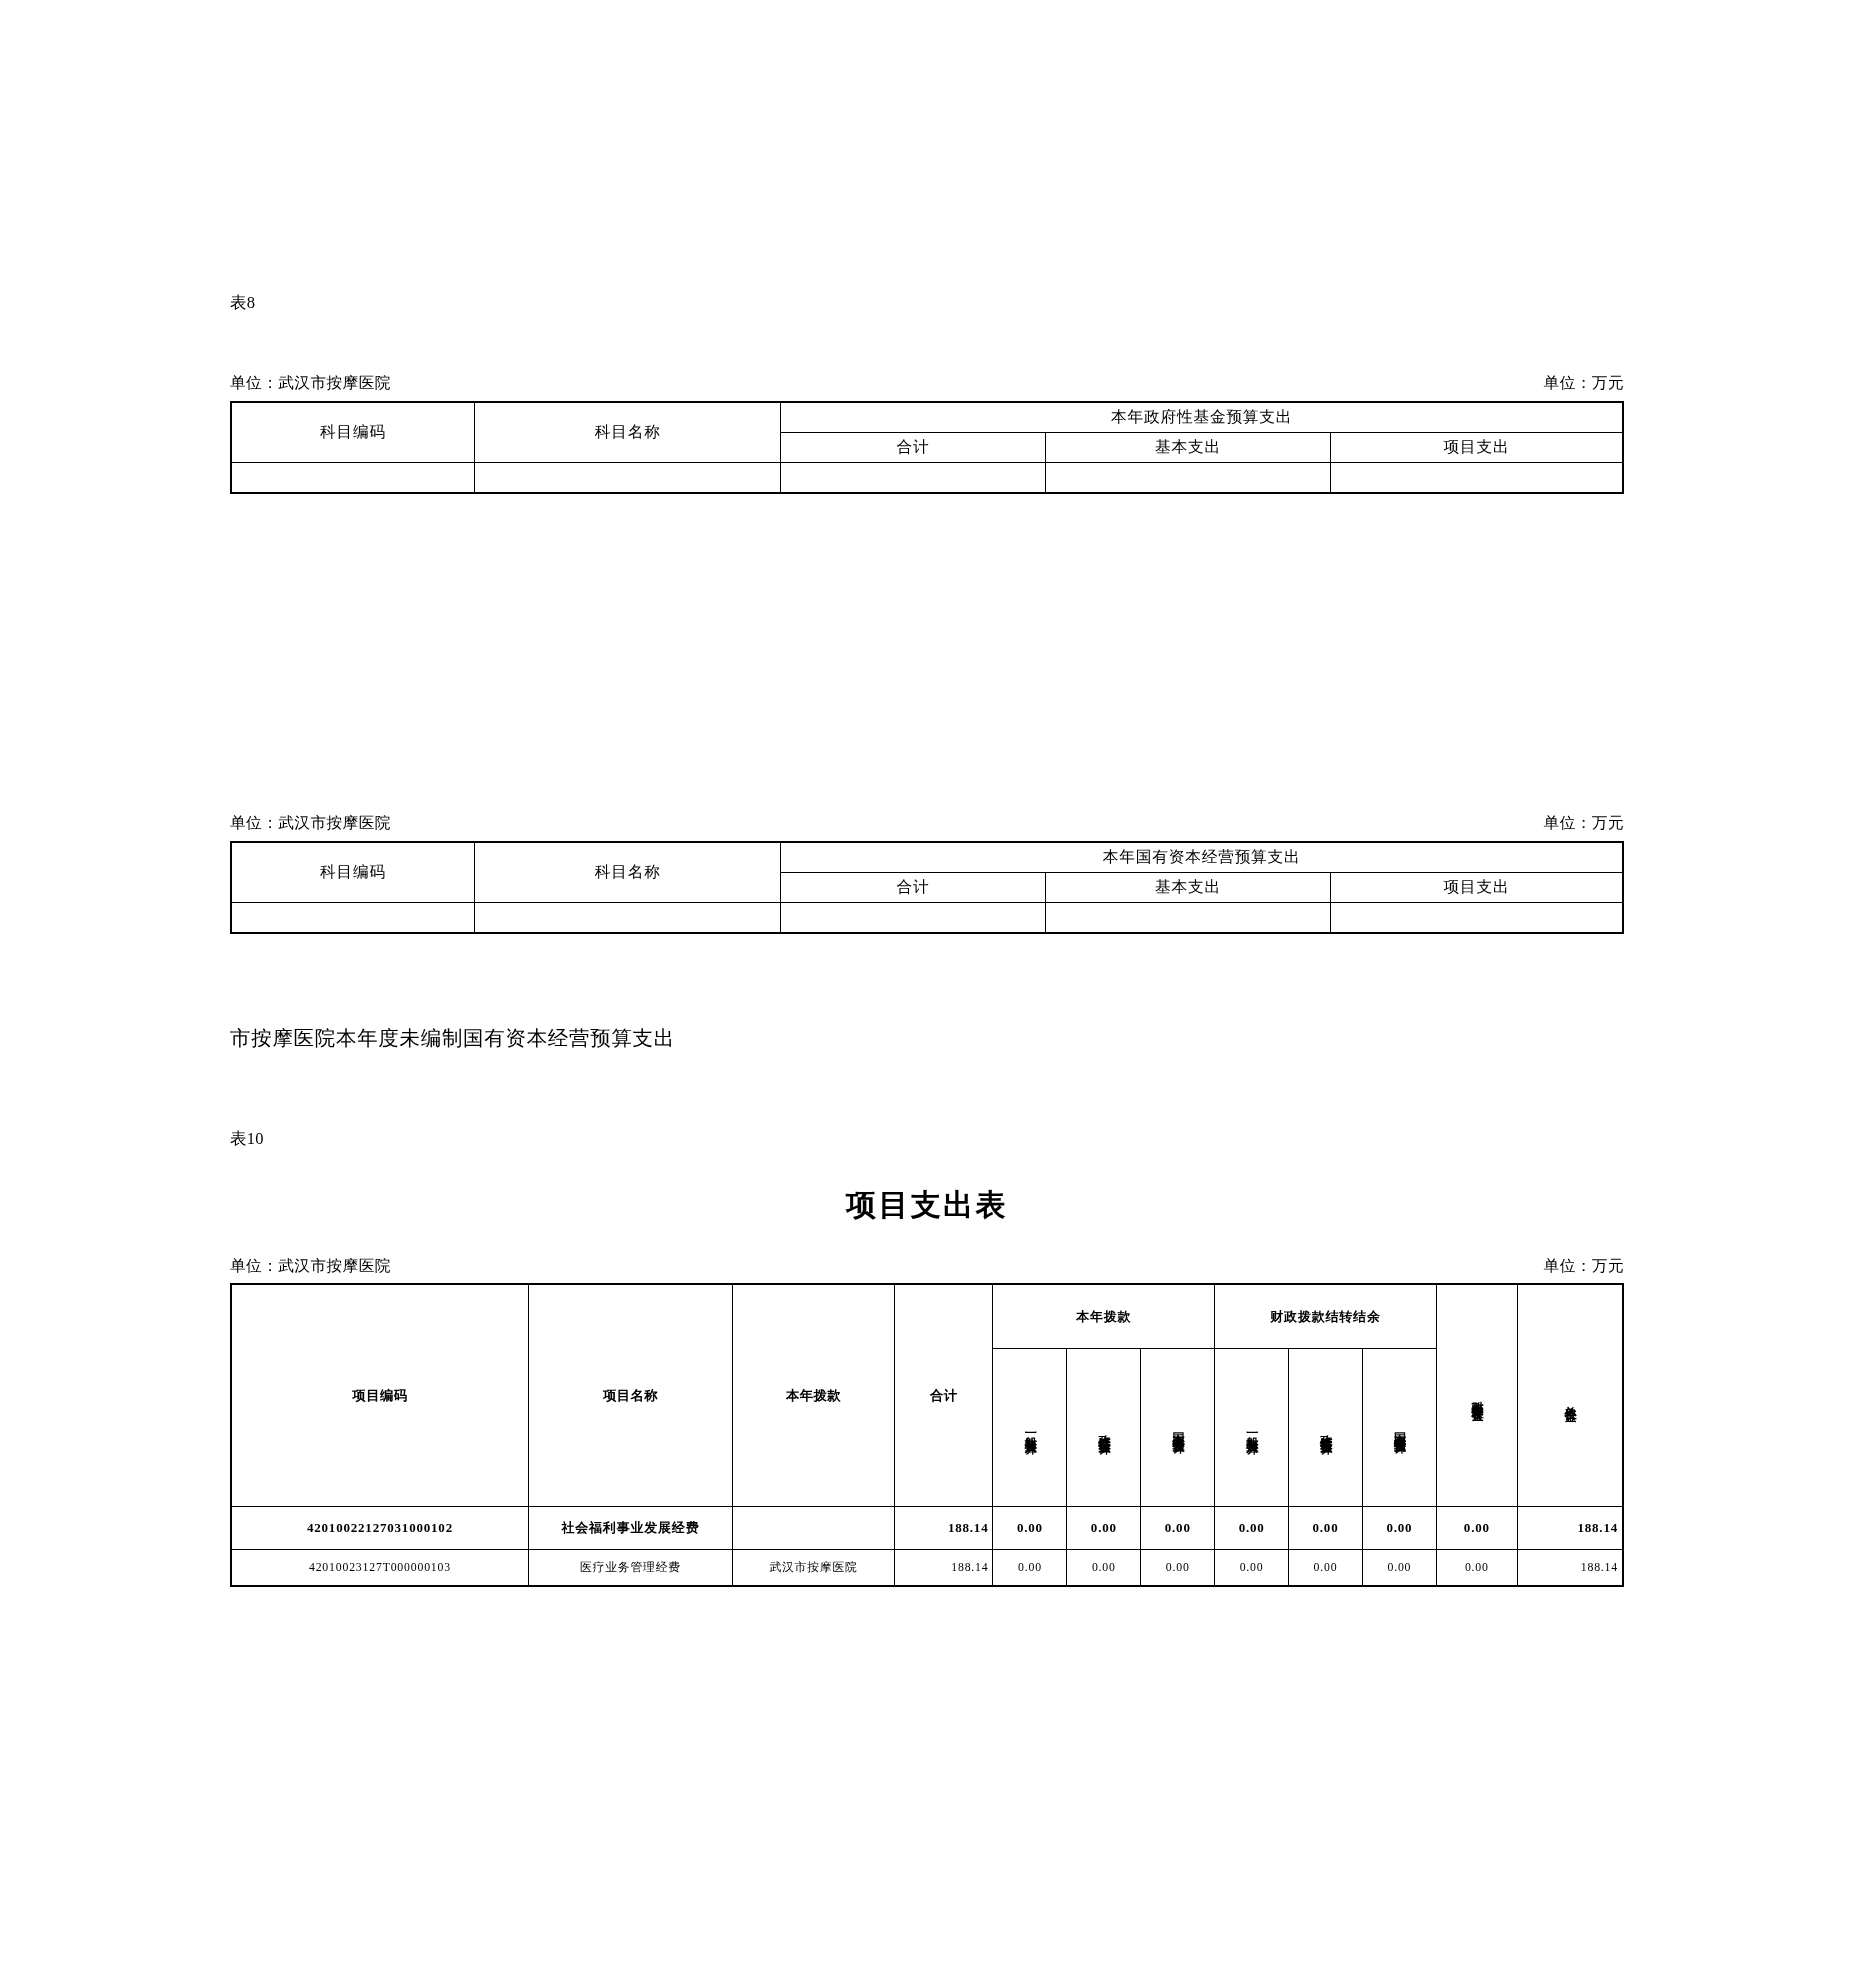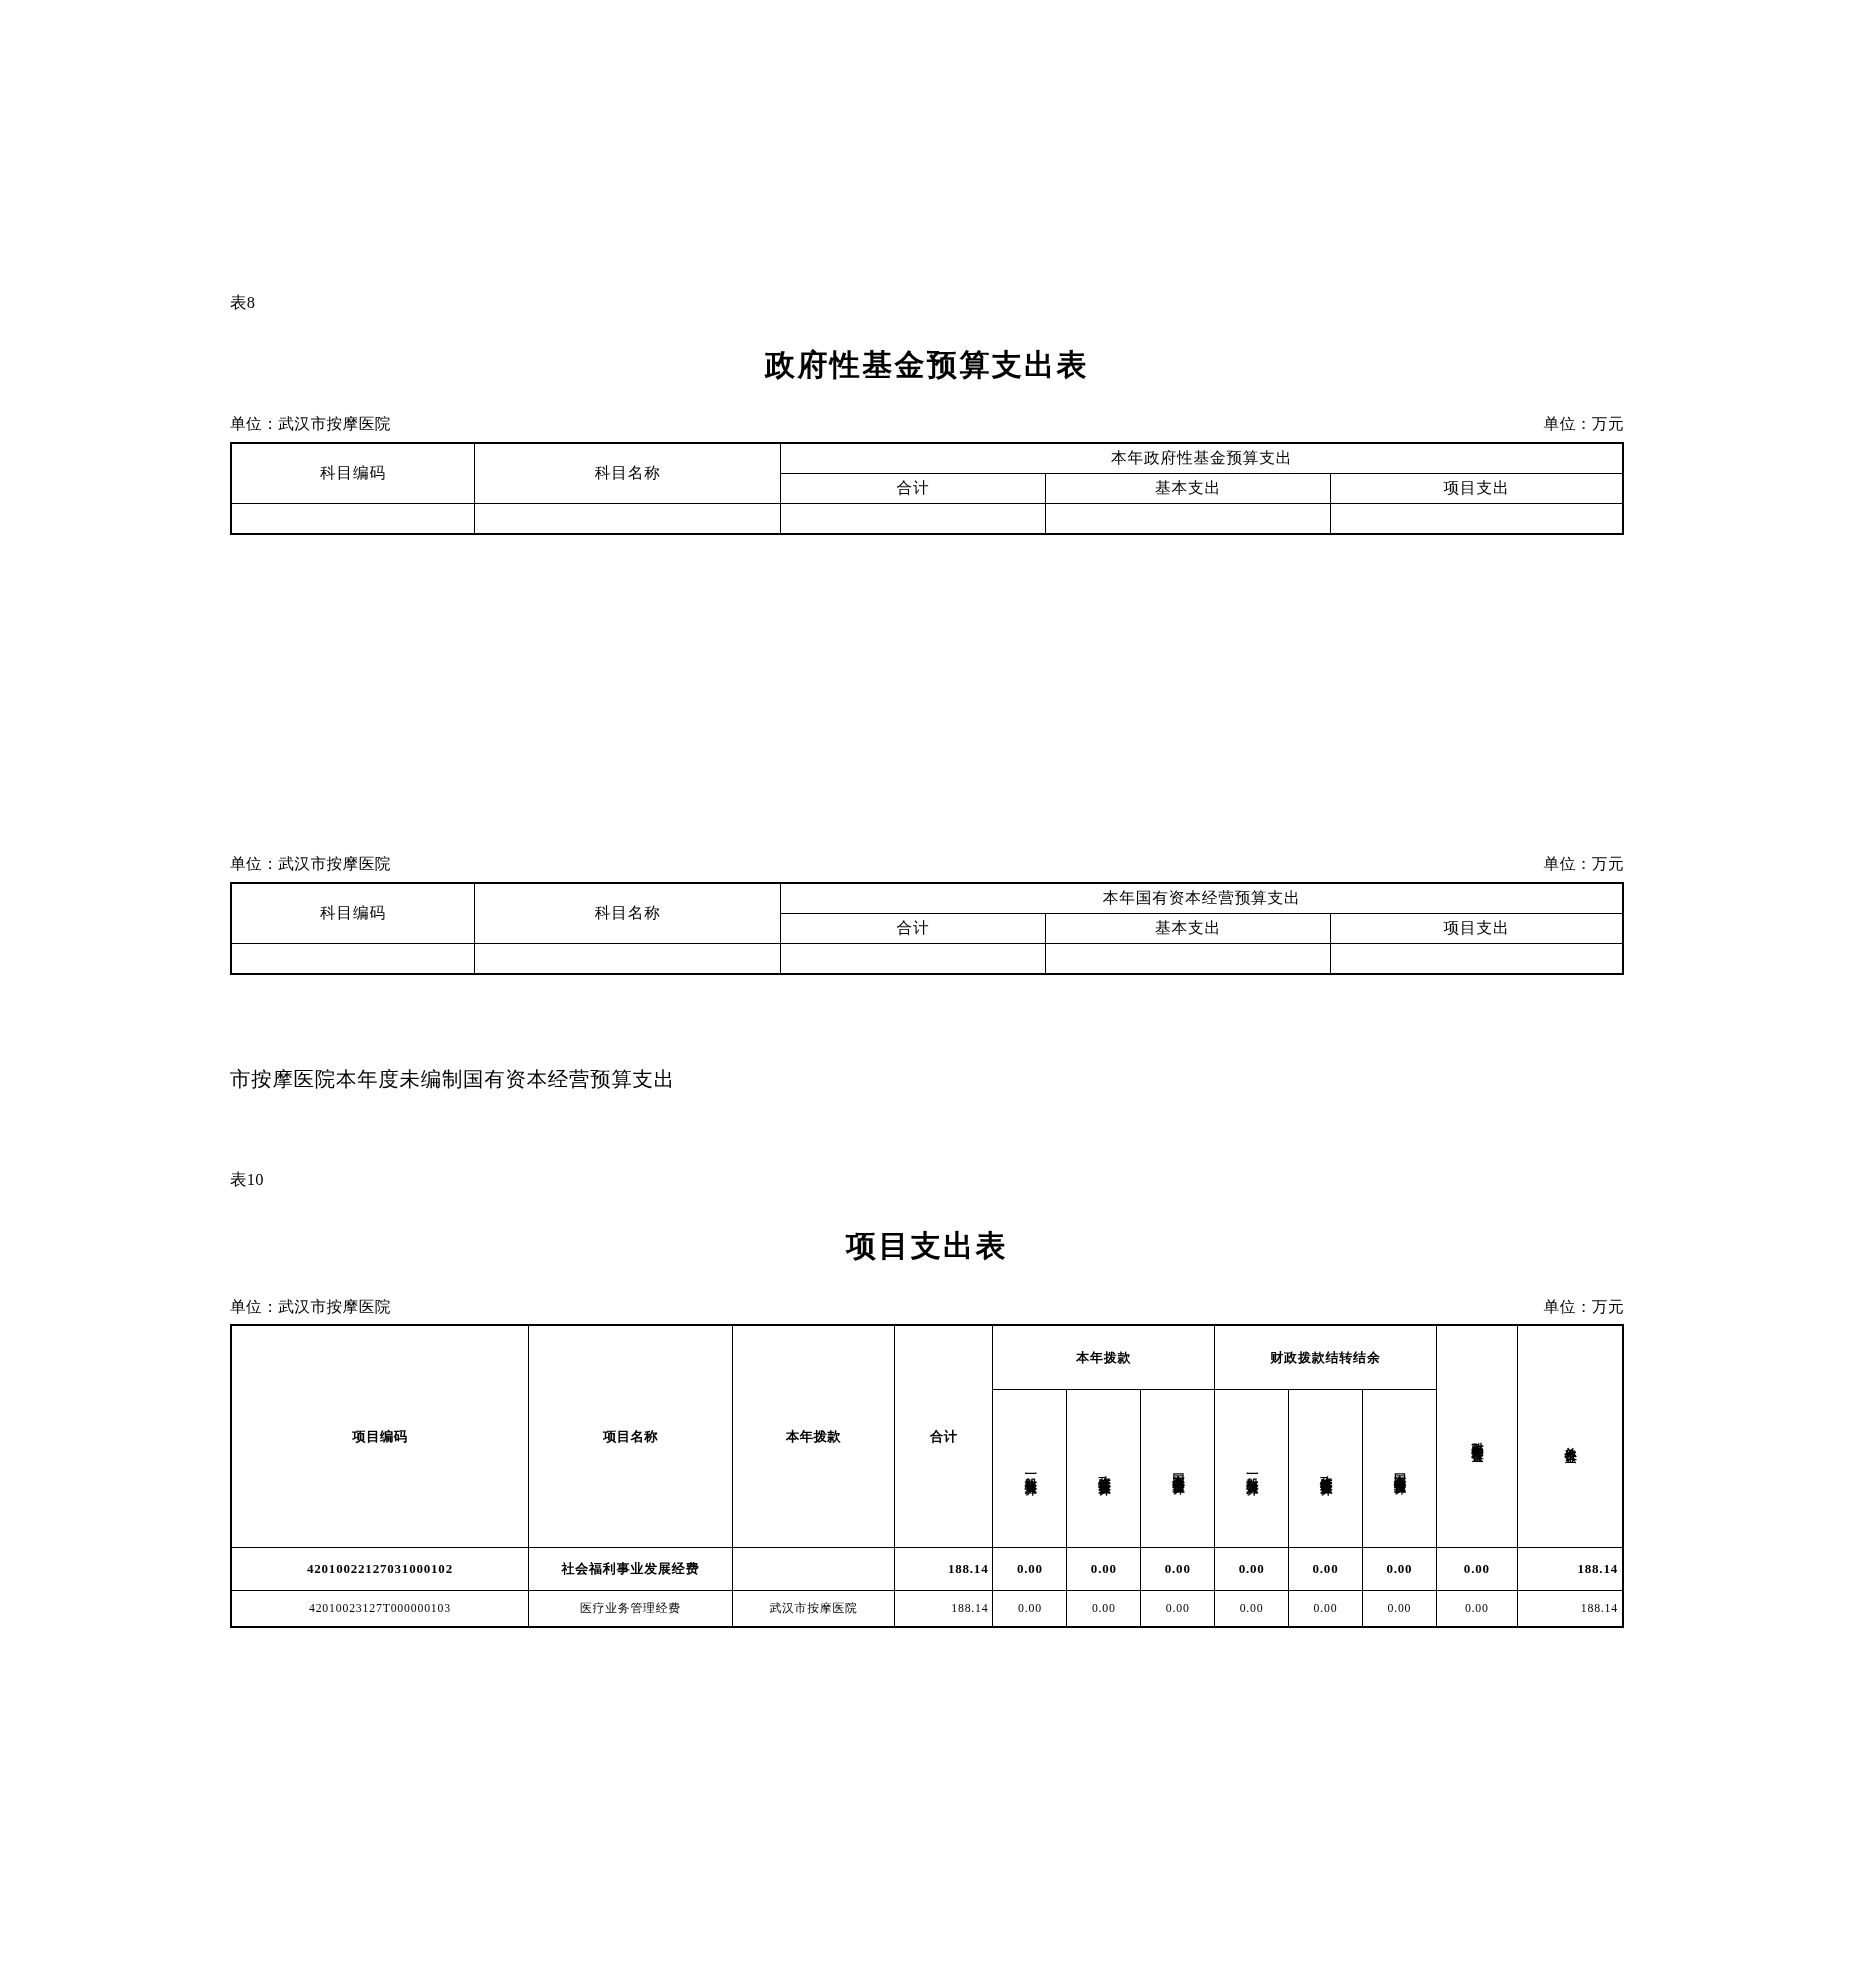--- a/index.html
+++ b/index.html
@@ -116,21 +116,20 @@
 <div class="page">
   <div class="content">
 
     <div style="height:293px"></div>
 
     <div>
       <div class="table-label">表8</div>
 
       <div style="height:32px"></div>
 
-      <div class="doc-title">政府性基金预算支出表</div>
 
       <div style="height:28px"></div>
 
       <div class="meta-row">
         <span class="meta-left">单位：武汉市按摩医院</span>
         <span class="meta-right">单位：万元</span>
       </div>
 
       <div style="height:7px"></div>
 

